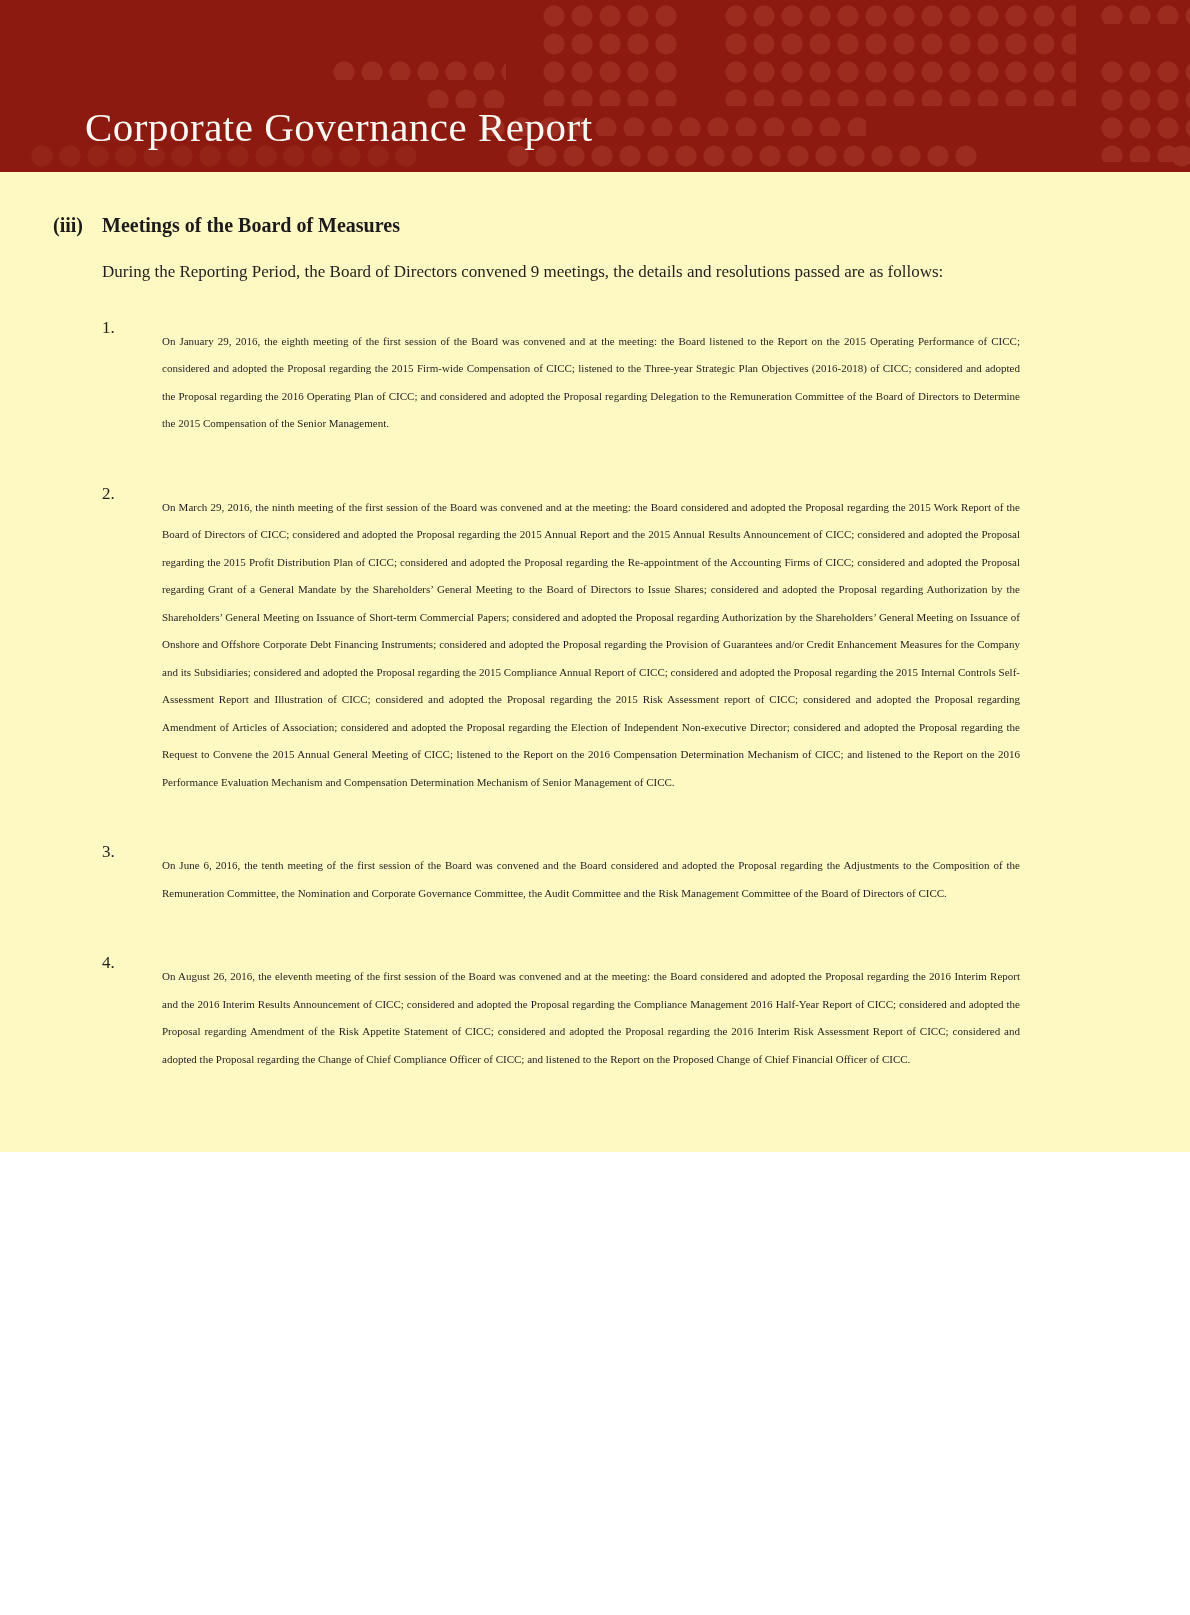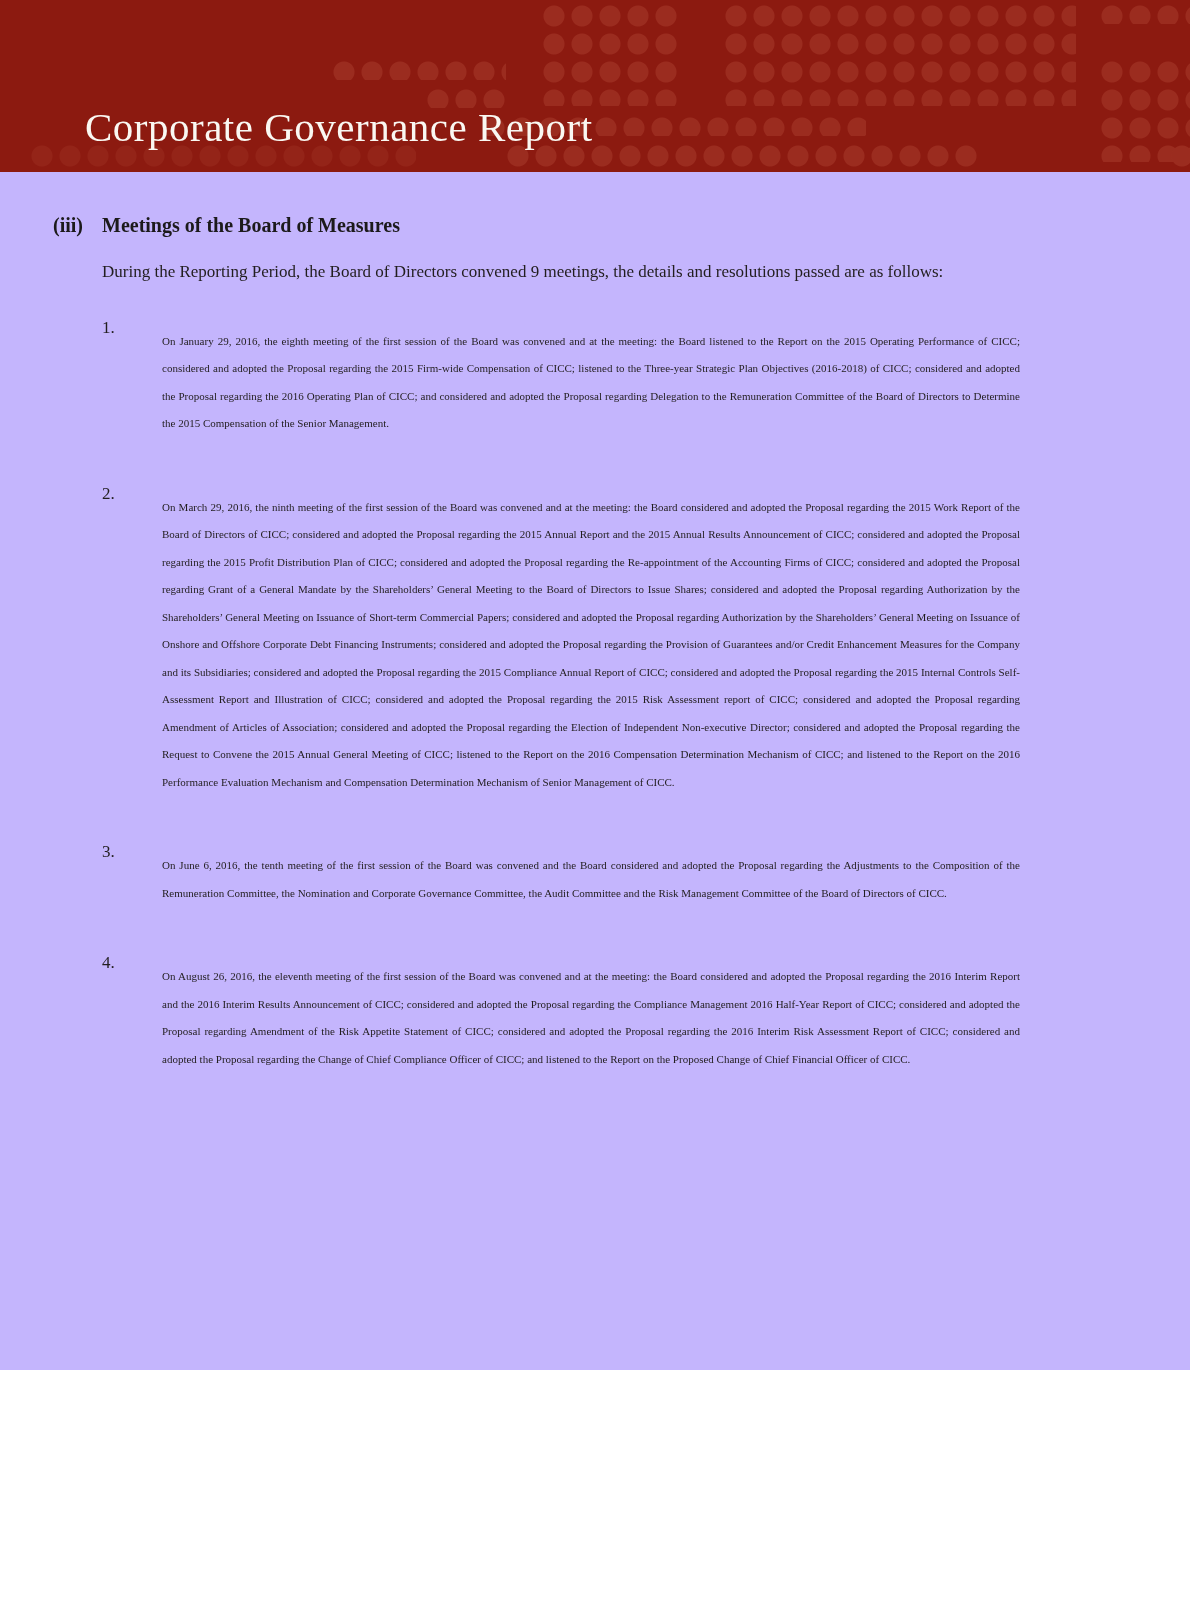--- a/index.html
+++ b/index.html
@@ -1,19 +1,19 @@
 <!DOCTYPE html>
 <html><head>
 <meta charset="utf-8">
 <style>
   html,body{margin:0;padding:0;background:#ffffff;}
   .page{
     position:relative;
-    width:1190px;height:1370px;
-    background:#c4b5fd;
+    width:1190px;height:1152px;
+    background:#fef9c3;
     overflow:hidden;
     font-family:"Liberation Serif","DejaVu Serif",serif;
     color:#221e1f;
   }
   
   .banner{
     position:relative;
     width:1190px;height:172px;
     background:#8c1a10;
     overflow:hidden;

